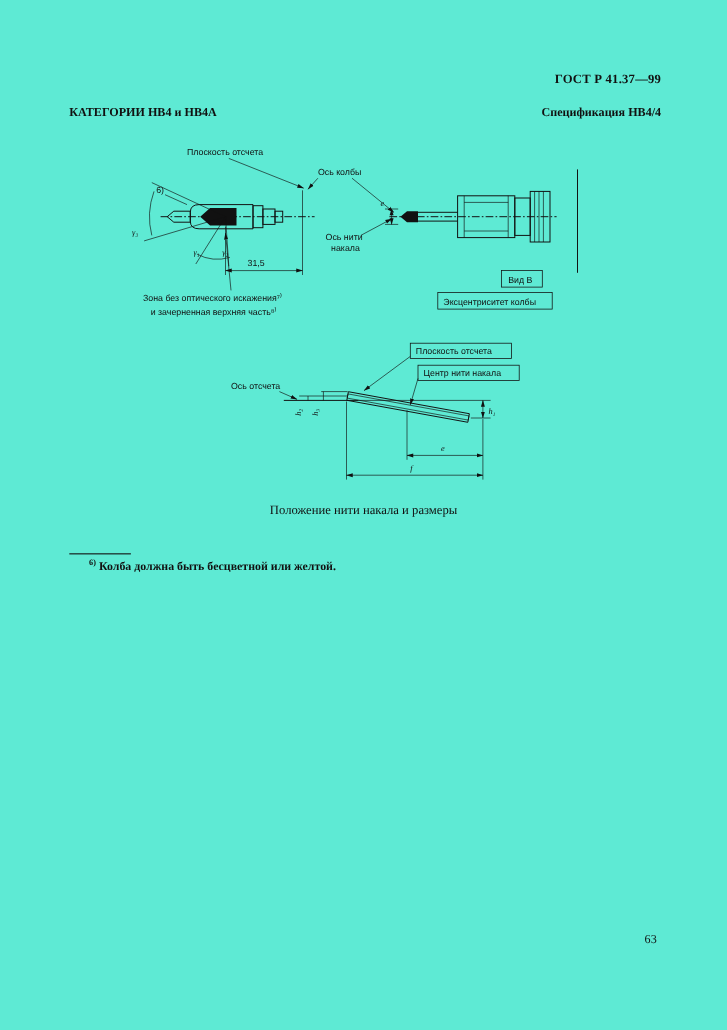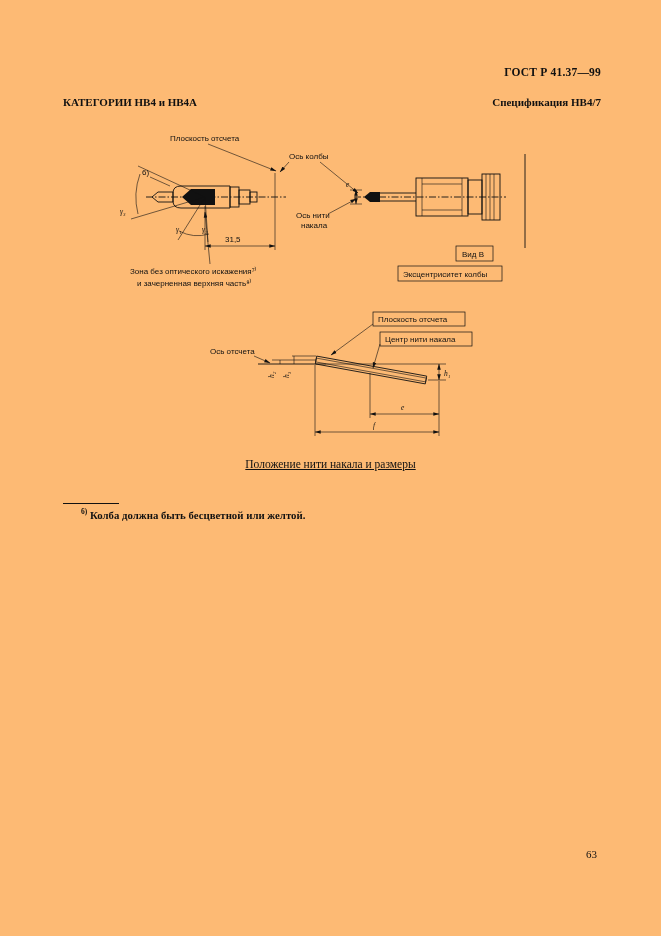--- a/index.html
+++ b/index.html
@@ -1,48 +1,48 @@
 <!DOCTYPE html>
 <html><head>
 <meta charset="utf-8">
 <style>
   * { margin:0; padding:0; box-sizing:border-box; }
   html,body { background:#e8e8e8; }
   .page {
-    position:relative; width:661px; height:936px; background:#fdba74;
+    position:relative; width:661px; height:936px; background:#5eead4;
     font-family:"Liberation Serif", serif; color:#111; margin:0 auto;
     overflow:hidden;
   }
   .std-number { position:absolute; top:66px; right:60px; font-weight:bold; font-size:11.5px; letter-spacing:.2px; }
   .subhead { position:absolute; top:96px; left:63px; right:60px; display:flex; justify-content:space-between; font-weight:bold; font-size:11px; }
   svg.diagram { position:absolute; left:58px; top:118px; }
   svg text { font-family:"Liberation Sans", sans-serif; font-size:8px; fill:#111; }
   svg text.dim { font-family:"Liberation Serif", serif; font-style:italic; font-size:7.5px; }
   svg .ln   { stroke:#111; stroke-width:0.9; fill:none; }
   svg .thin { stroke:#111; stroke-width:0.6; fill:none; }
   svg .dash { stroke-dasharray:7 2 1.5 2; }
   svg .blk  { fill:#111; stroke:none; }
   svg .box  { fill:none; stroke:#111; stroke-width:0.7; }
-  .caption { position:absolute; top:458px; left:0; width:100%; text-align:center; font-size:11.5px;text-decoration:underline; }
+  .caption { position:absolute; top:458px; left:0; width:100%; text-align:center; font-size:11.5px; }
   .footnotes { position:absolute; top:503px; left:63px; width:538px; font-size:10.8px; line-height:1.24; text-align:justify;font-weight:bold; }
   .fn-rule { width:56px; border-top:1px solid #111; margin-bottom:5px; }
   .footnote { text-indent:18px; }
   .footnote sup { font-size:7.5px; line-height:0; }
   .pagenum { position:absolute; top:848px; right:64px; font-size:11px; }
 </style>
 </head>
 <body>
 
 <div class="page">
 
   <div class="std-number">ГОСТ Р 41.37—99</div>
 
   <div class="subhead">
     <span>КАТЕГОРИИ НВ4 и НВ4А</span>
-    <span>Спецификация НВ4/7</span>
+    <span>Спецификация НВ4/4</span>
   </div>
 
   <svg class="diagram" width="545" height="345" viewBox="0 0 545 345" xmlns="http://www.w3.org/2000/svg">
     <defs>
       <marker id="ae" markerWidth="11" markerHeight="8" refX="9.5" refY="4" orient="auto">
         <path d="M0,1 L10,4 L0,7 Z" fill="#111"></path>
       </marker>
       <marker id="as" markerWidth="11" markerHeight="8" refX="0.5" refY="4" orient="auto">
         <path d="M10,1 L0,4 L10,7 Z" fill="#111"></path>
       </marker>

